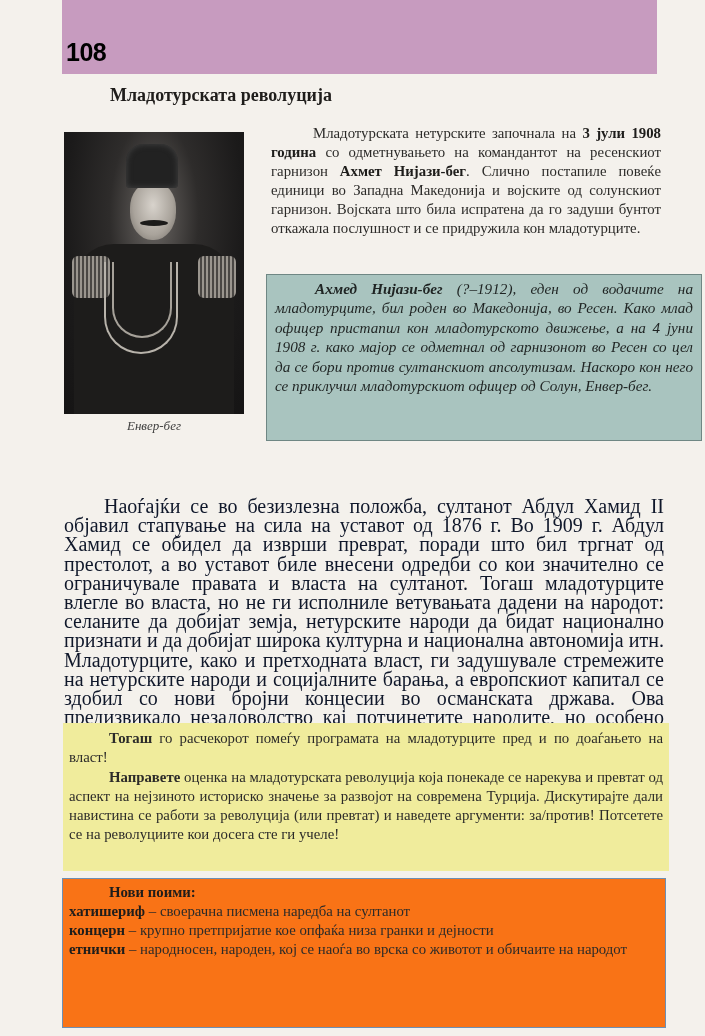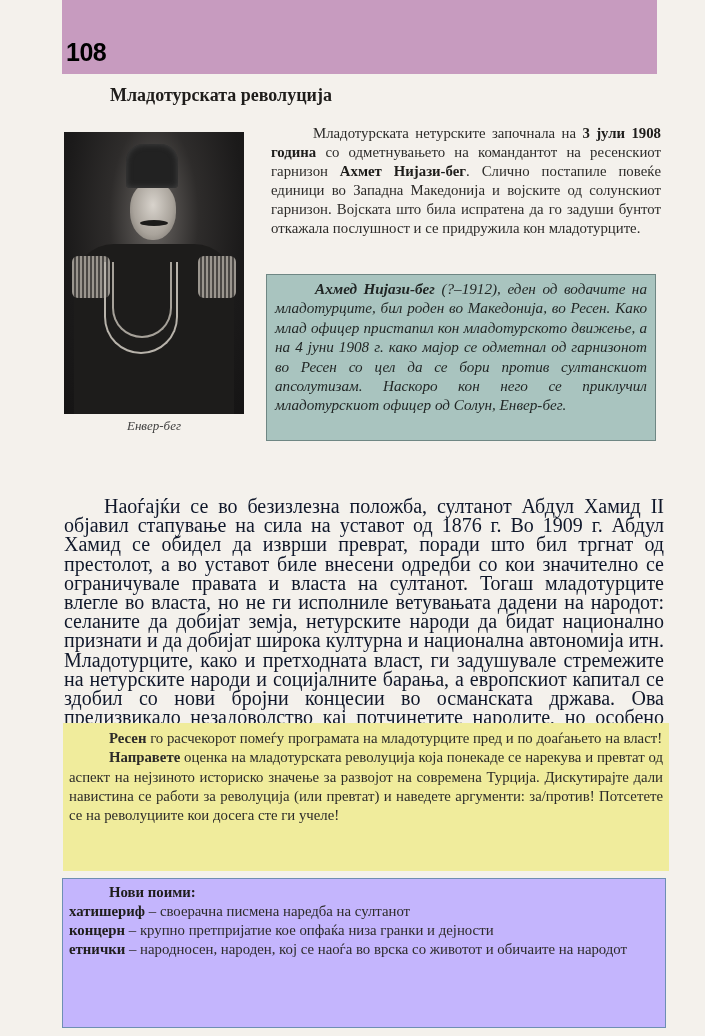--- a/index.html
+++ b/index.html
@@ -64,21 +64,21 @@
       position: absolute; left: 64px; top: 418px; width: 180px; text-align: center;
       font-style: italic; font-size: 13px; color: #404040;
     }
     .intro {
       position: absolute; left: 271px; top: 124px; width: 390px;
       font-size: 14.8px; line-height: 19px; text-align: justify;
       text-indent: 42px; color: #2c2b29;
     }
     .intro b { color: #1e1d1b; }
     .bio-box {
-      position: absolute; left: 266px; top: 274px; width: 390px; height: 167px;
+      position: absolute; left: 266px; top: 274px; width: 436px; height: 167px;
       background: #a9c4bf; border: 1px solid #6f8784;
       box-sizing: border-box; padding: 4px 8px 0 8px;
     }
     .bio-text {
       font-style: italic; font-size: 15.2px; line-height: 19.4px;
       text-align: justify; text-indent: 40px; color: #1f2423;
     }
     .main-text {
       position: absolute; left: 64px; top: 455px; width: 600px;
       font-size: 20px; line-height: 19.2px; text-align: justify;
@@ -128,22 +128,22 @@
 
 <div class="intro"><span>Младотурската нетурските започнала на </span><b>3 јули 1908 година</b><span> со одметнувањето на командантот на ресенскиот гарнизон </span><b>Ахмет Нијази-бег</b><span>. Слично постапиле повеќе единици во Западна Македонија и војските од солунскиот гарнизон. Војската што била испратена да го задуши бунтот откажала послушност и се придружила кон младотурците.</span></div>
 
 <div class="bio-box" style="background: rgb(169, 196, 191);">
   <div class="bio-text"><b>Ахмед Нијази-бег</b><span> (?–1912), еден од водачите на младотурците, бил роден во Македонија, во Ресен. Како млад офицер пристапил кон младотурското движење, а на 4 јуни 1908 г. како мајор се одметнал од гарнизонот во Ресен со цел да се бори против султанскиот апсолутизам. Наскоро кон него се приклучил младотурскиот офицер од Солун, Енвер-бег.</span></div>
 </div>
 
 <div class="main-text">Наоѓајќи се во безизлезна положба, султанот Абдул Хамид II објавил стапување на сила на уставот од 1876 г. Во 1909 г. Абдул Хамид се обидел да изврши преврат, поради што бил тргнат од престолот, а во уставот биле внесени одредби со кои значително се ограничувале правата и власта на султанот. Тогаш младотурците влегле во власта, но не ги исполниле ветувањата дадени на народот: селаните да добијат земја, нетурските народи да бидат национално признати и да добијат широка културна и национална автономија итн. Младотурците, како и претходната власт, ги задушувале стремежите на нетурските народи и социјалните барања, а европскиот капитал се здобил со нови бројни концесии во османската држава. Ова предизвикало незадоволство кај потчинетите народите, но особено биле незадоволни офицерите на османската армија кои барале распуштање на парламентот, што и се случило во 1912 г. Ваквата политика го забрзала избивањето на балканските војни.</div>
 
 <div class="task-box" style="background: rgb(240, 236, 156);">
-  <p><b>Ресен</b><span> го расчекорот помеѓу програмата на младотурците пред и по доаѓањето на власт!</span></p>
+  <p><b>Тогаш</b><span> го расчекорот помеѓу програмата на младотурците пред и по доаѓањето на власт!</span></p>
   <p><b>Направете</b><span> оценка на младотурската револуција која понекаде се нарекува и превтат од аспект на нејзиното историско значење за развојот на современа Турција. Дискутирајте дали навистина се работи за револуција (или превтат) и наведете аргументи: за/против! Потсетете се на револуциите кои досега сте ги учеле!</span></p>
 </div>
 
-<div class="terms-box" style="background: #c4b5fd;">
+<div class="terms-box" style="background: #f97316;">
   <div class="terms-title">Нови поими:</div>
   <div class="term"><b>хатишериф</b><span> – своерачна писмена наредба на султанот</span></div>
   <div class="term"><b>концерн</b><span> – крупно претпријатие кое опфаќа низа гранки и дејности</span></div>
   <div class="term"><b>етнички</b><span> – народносен, народен, кој се наоѓа во врска со животот и обичаите на народот</span></div>
 </div>
 
 </body></html>

